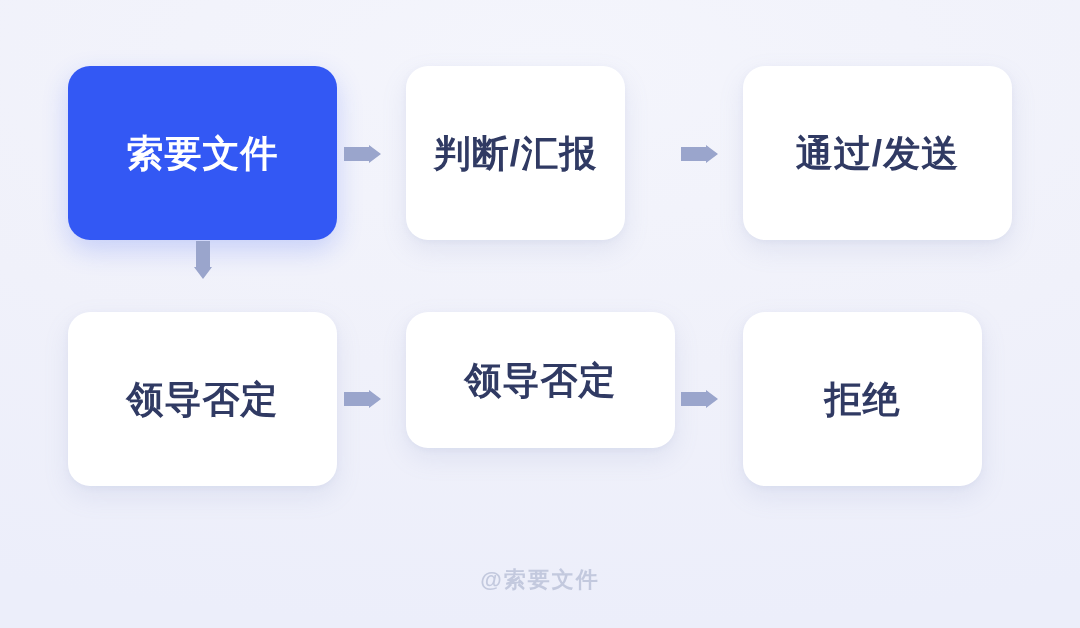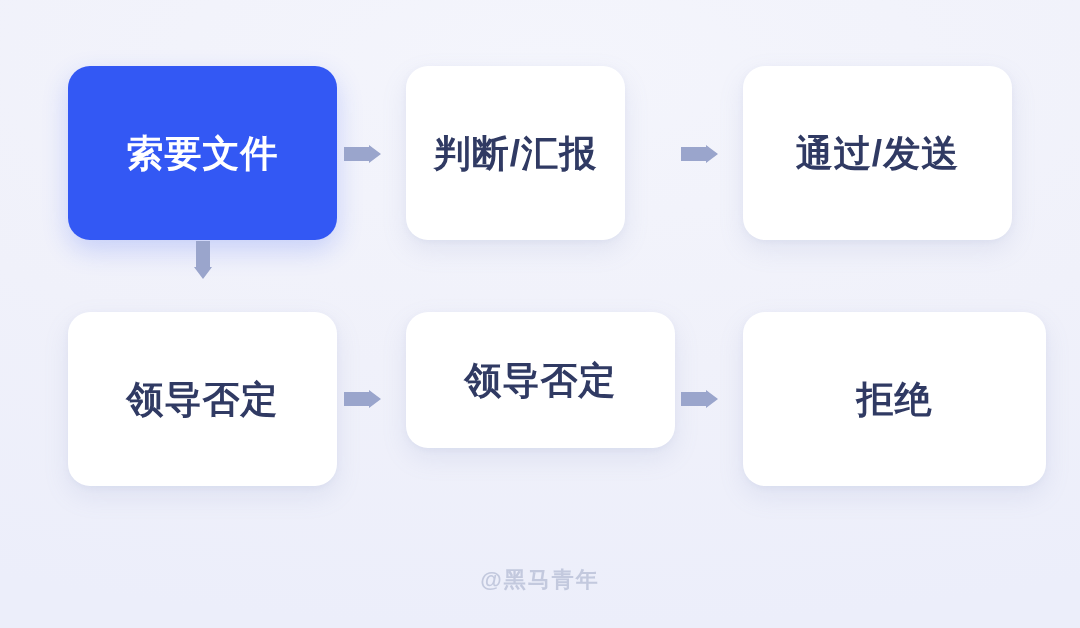--- a/index.html
+++ b/index.html
@@ -100,21 +100,21 @@
   </div>
 
   <div class="node plain" style="left:68px; top:312px; width:269px; height:174px;">
     <span class="node-label">领导否定</span>
   </div>
 
   <div class="node plain" style="left:406px; top:312px; width:269px; height:136px;">
     <span class="node-label">领导否定</span>
   </div>
 
-  <div class="node plain" style="left:743px; top:312px; width:303px; height:174px;">
+  <div class="node plain" style="left:743px; top:312px; width:239px; height:174px;">
     <span class="node-label">拒绝</span>
   </div>
 
   <div class="arrow" style="left:344px; top:145px;">
     <svg width="37" height="18" viewBox="0 0 37 18" aria-hidden="true">
       <path d="M0 2 H25 V0 L37 9 L25 18 V16 H0 Z" fill="#9aa5cc"></path>
     </svg>
   </div>
 
   <div class="arrow" style="left:681px; top:145px;">
@@ -134,15 +134,15 @@
       <path d="M0 2 H25 V0 L37 9 L25 18 V16 H0 Z" fill="#9aa5cc"></path>
     </svg>
   </div>
 
   <div class="arrow" style="left:681px; top:390px;">
     <svg width="37" height="18" viewBox="0 0 37 18" aria-hidden="true">
       <path d="M0 2 H25 V0 L37 9 L25 18 V16 H0 Z" fill="#9aa5cc"></path>
     </svg>
   </div>
 
-  <div class="watermark" style="top:565px;">@黑马青年</div>
+  <div class="watermark" style="top:565px;">@索要文件</div>
 
 </div>
 
 </body></html>

